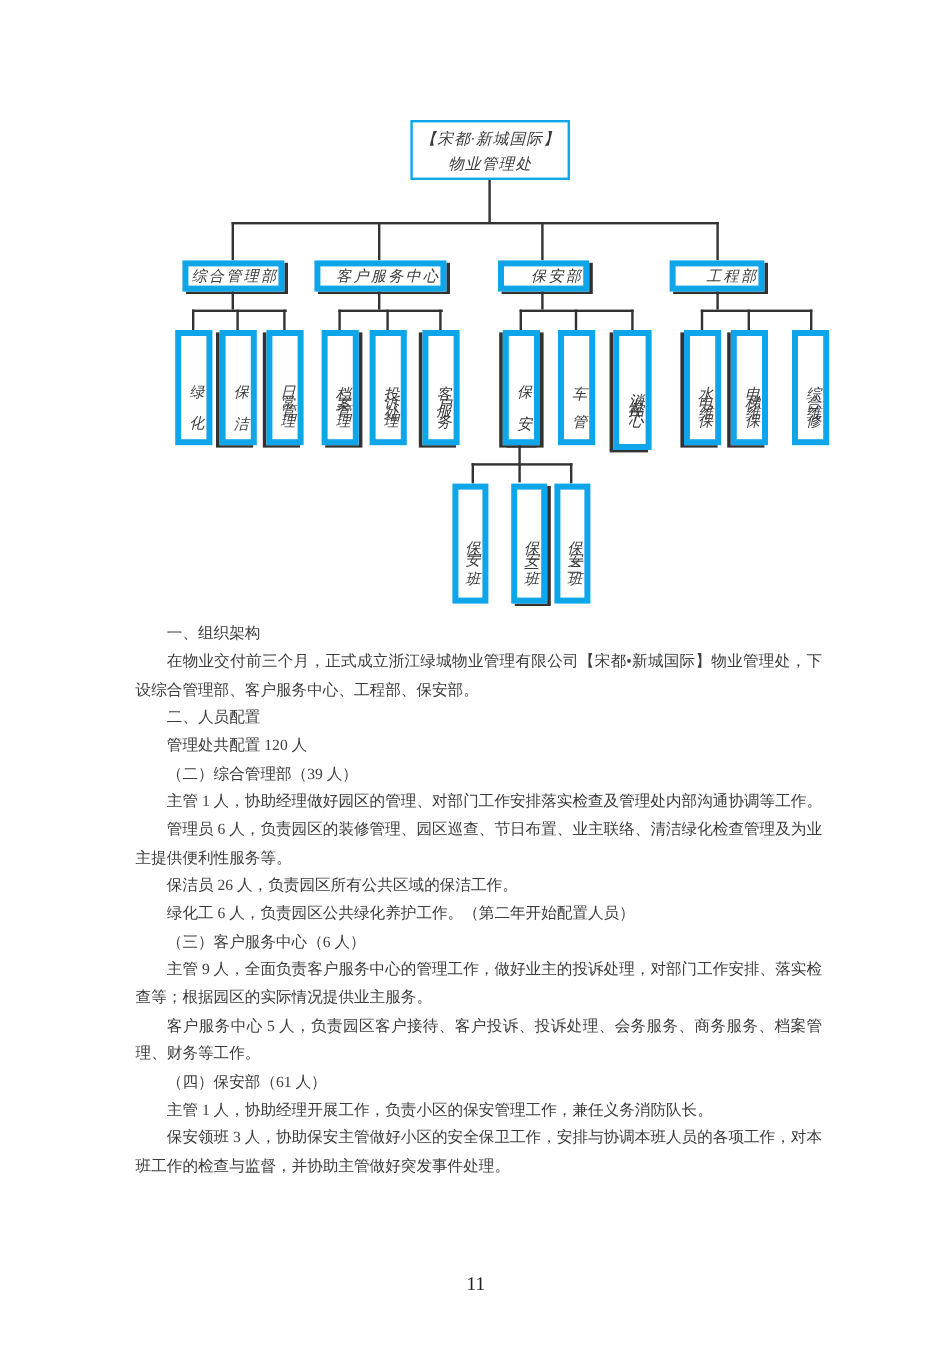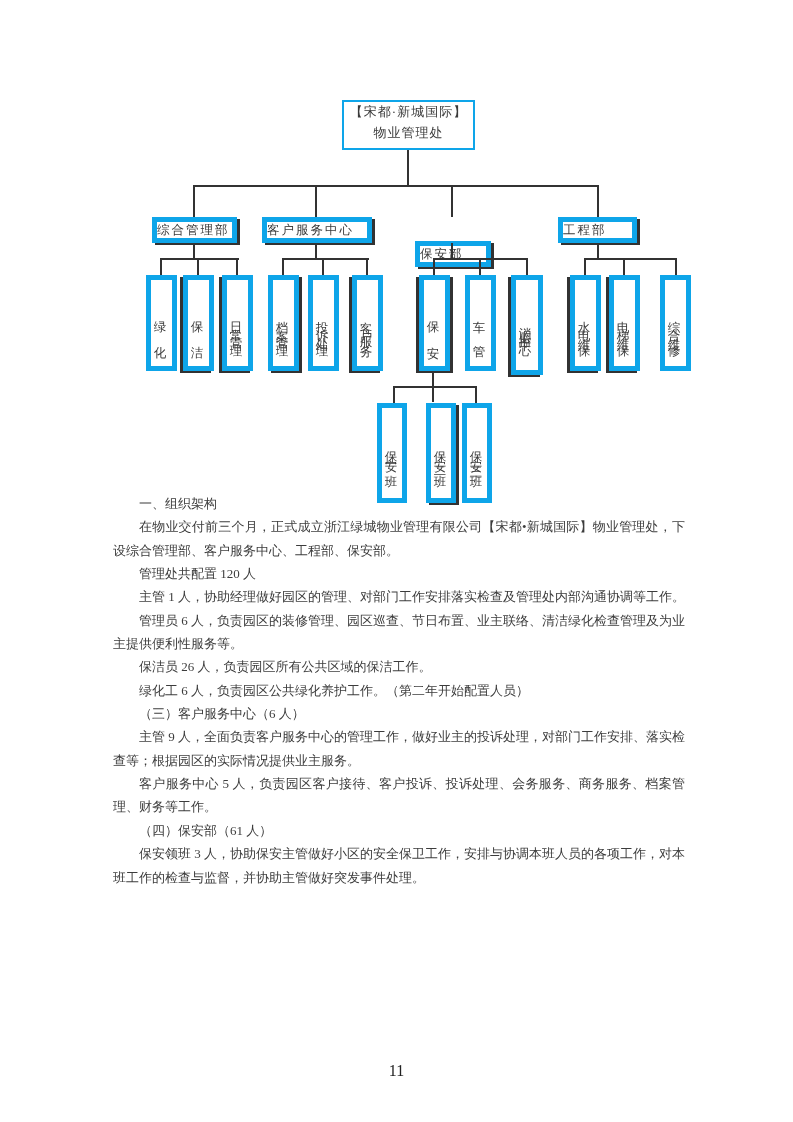--- a/index.html
+++ b/index.html
@@ -7,35 +7,35 @@
   body {
     width:793px; height:1122px; position:relative; overflow:hidden;
     font-family:"Liberation Serif","DejaVu Serif",serif; color:#3a3a3a;
   }
   .page { position:absolute; left:0; top:0; width:793px; height:1122px; background:#ffffff; }
 
   
   .chart { position:absolute; left:0; top:0; width:793px; height:515px; }
   .obox {
     position:absolute; background:#fff; border:5px solid #0ea5e9;
-    display:flex; align-items:center; justify-content:flex-start;
-    font-size:12.5px; color:#3a3a3a; letter-spacing:2px; text-align:center;
+    display:flex; align-items:center; justify-content:flex-end;
+    font-size:12.5px; color:#3a3a3a; letter-spacing:2px; text-align:center;font-style:italic;
   }
   .root-box { border-width:2px; flex-direction:column; line-height:1.6; font-size:13px; letter-spacing:1px; }
   .line { position:absolute; background:#323232; }
   .sh-r { box-shadow:3px 2px 0 0 #323232; }
   .sh-l { box-shadow:-3px 2px 0 0 #323232; }
   .sh-lr { box-shadow:3px 2px 0 0 #323232, -3px 2px 0 0 #323232; }
   .vtext { writing-mode:vertical-rl; text-orientation:upright; letter-spacing:8px; margin-bottom:-8px; font-size:12.5px; }
   .g2 { letter-spacing:25px; margin-bottom:-25px; }
   .g5 { letter-spacing:4px; margin-bottom:-4px; }
 
   
   .doc {
-    position:absolute; left:113px; top:492px; width:572px;
+    position:absolute; left:113px; top:516px; width:572px;
     font-size:13px; line-height:23.35px; text-align:justify; color:#3c3c3c;
   }
   .doc p { text-indent:2em; }
 
   .pagenum {
     position:absolute; top:1062px; left:0; width:100%; text-align:center;
     font-size:16px; color:#222; font-family:"Liberation Serif",serif;
   }
 </style>
 </head>
@@ -56,21 +56,21 @@
     <div class="line" style="left:315px;top:185px;width:2px;height:32px;"></div>
     <div class="line" style="left:451px;top:185px;width:2px;height:32px;"></div>
     <div class="line" style="left:597px;top:185px;width:2px;height:32px;"></div>
 
     <div class="obox sh-r" style="left:152px;top:217px;width:85px;height:26px;">
       <span>综合管理部</span>
     </div>
     <div class="obox sh-r" style="left:262px;top:217px;width:110px;height:26px;">
       <span>客户服务中心</span>
     </div>
-    <div class="obox sh-r" style="left:415px;top:217px;width:76px;height:26px;margin-top:24px;">
+    <div class="obox sh-r" style="left:415px;top:217px;width:76px;height:26px;">
       <span>保安部</span>
     </div>
     <div class="obox sh-r" style="left:558px;top:217px;width:79px;height:26px;">
       <span>工程部</span>
     </div>
 
     <div class="line" style="left:193px;top:243px;width:2px;height:15px;"></div>
     <div class="line" style="left:160px;top:258px;width:79px;height:2px;"></div>
     <div class="line" style="left:160px;top:258px;width:2px;height:17px;"></div>
     <div class="line" style="left:197px;top:258px;width:2px;height:17px;"></div>
@@ -146,26 +146,29 @@
       <span class="vtext">保安二班</span>
     </div>
     <div class="obox" style="left:462px;top:403px;width:30px;height:100px;">
       <span class="vtext">保安三班</span>
     </div>
   </div>
 
   <div class="doc">
     <p>一、组织架构</p>
     <p>在物业交付前三个月，正式成立浙江绿城物业管理有限公司【宋都•新城国际】物业管理处，下设综合管理部、客户服务中心、工程部、保安部。</p>
+    <p>二、人员配置</p>
     <p>管理处共配置 120 人</p>
+    <p>（二）综合管理部（39 人）</p>
     <p>主管 1 人，协助经理做好园区的管理、对部门工作安排落实检查及管理处内部沟通协调等工作。</p>
     <p>管理员 6 人，负责园区的装修管理、园区巡查、节日布置、业主联络、清洁绿化检查管理及为业主提供便利性服务等。</p>
     <p>保洁员 26 人，负责园区所有公共区域的保洁工作。</p>
     <p>绿化工 6 人，负责园区公共绿化养护工作。（第二年开始配置人员）</p>
     <p>（三）客户服务中心（6 人）</p>
     <p>主管 9 人，全面负责客户服务中心的管理工作，做好业主的投诉处理，对部门工作安排、落实检查等；根据园区的实际情况提供业主服务。</p>
     <p>客户服务中心 5 人，负责园区客户接待、客户投诉、投诉处理、会务服务、商务服务、档案管理、财务等工作。</p>
     <p>（四）保安部（61 人）</p>
+    <p>主管 1 人，协助经理开展工作，负责小区的保安管理工作，兼任义务消防队长。</p>
     <p>保安领班 3 人，协助保安主管做好小区的安全保卫工作，安排与协调本班人员的各项工作，对本班工作的检查与监督，并协助主管做好突发事件处理。</p>
   </div>
 
   <div class="pagenum">11</div>
 </div>
 
 </body></html>

